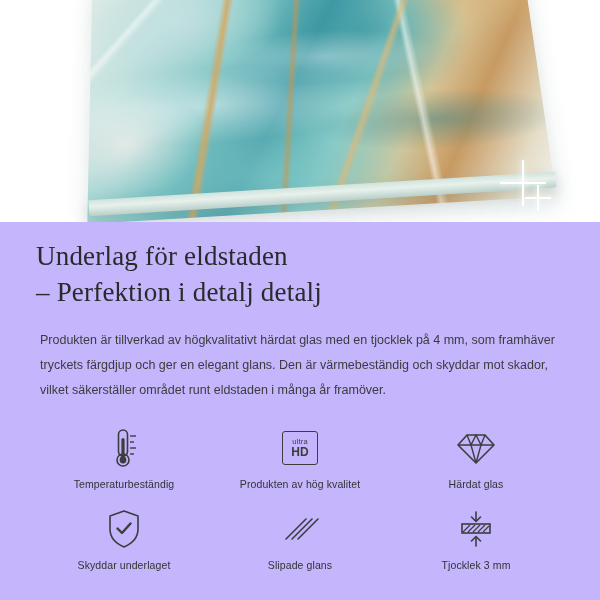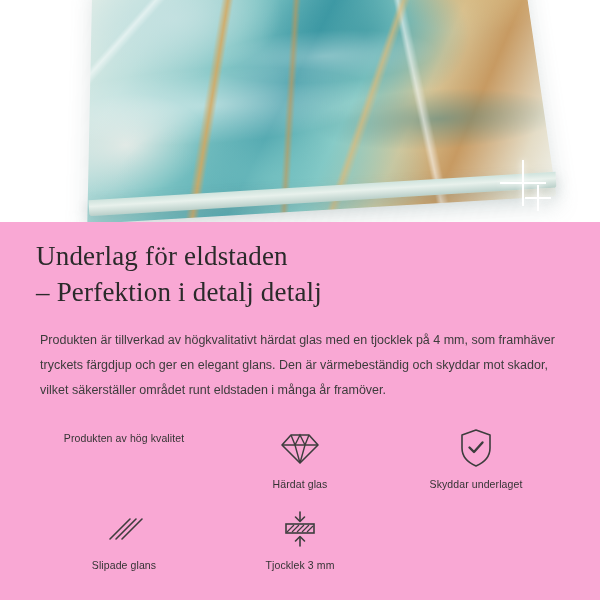--- a/index.html
+++ b/index.html
@@ -10,21 +10,21 @@
     width: 600px;
     height: 600px;
     background: #ffffff;
     font-family: "Liberation Sans", sans-serif;
     overflow: hidden;
   }
   .page {
     position: relative;
     width: 600px;
     height: 600px;
-    background: #f9a8d4;
+    background: #c4b5fd;
   }
 
   
   .hero {
     position: relative;
     width: 600px;
     height: 222px;
     overflow: hidden;
     background: #ffffff;
   }
@@ -181,22 +181,43 @@
 
     <h1 class="headline">
       <span>Underlag för eldstaden</span>
       <span class="line2">– Perfektion i detalj detalj</span>
     </h1>
 
     <p class="body-copy">Produkten är tillverkad av högkvalitativt härdat glas med en tjocklek på 4 mm, som framhäver tryckets färgdjup och ger en elegant glans. Den är värmebeständig och skyddar mot skador, vilket säkerställer området runt eldstaden i många år framöver.</p>
 
     <div class="features">
 
-
-      <div class="feature">
+      <div class="feature">
+        <div class="ic">
+          <svg width="40" height="44" viewBox="0 0 40 44">
+            <rect x="14.5" y="4" width="9" height="26" rx="4.5" fill="none" stroke="#3d3d3d" stroke-width="1.6"></rect>
+            <circle cx="19" cy="34" r="6" fill="none" stroke="#3d3d3d" stroke-width="1.6"></circle>
+            <rect x="17.4" y="12" width="3.2" height="20" rx="1.6" fill="#3d3d3d"></rect>
+            <circle cx="19" cy="34" r="3.4" fill="#3d3d3d"></circle>
+            <line x1="26" y1="10" x2="32" y2="10" stroke="#3d3d3d" stroke-width="1.4"></line>
+            <line x1="26" y1="16" x2="30" y2="16" stroke="#3d3d3d" stroke-width="1.4"></line>
+            <line x1="26" y1="22" x2="32" y2="22" stroke="#3d3d3d" stroke-width="1.4"></line>
+            <line x1="26" y1="28" x2="30" y2="28" stroke="#3d3d3d" stroke-width="1.4"></line>
+          </svg>
+        </div>
+        <div class="cap">Temperaturbeständig</div>
+      </div>
+
+      <div class="feature">
+        <div class="ic">
+          <div class="ultrahd-box">
+            <span class="u1">ultra</span>
+            <span class="u2">HD</span>
+          </div>
+        </div>
         <div class="cap">Produkten av hög kvalitet</div>
       </div>
 
       <div class="feature">
         <div class="ic">
           <svg width="42" height="38" viewBox="0 0 42 38">
             <path d="M12 6 H30 L39 16 L21 34 L3 16 Z" fill="none" stroke="#3d3d3d" stroke-width="1.6" stroke-linejoin="round"></path>
             <path d="M3 16 H39" stroke="#3d3d3d" stroke-width="1.4"></path>
             <path d="M12 6 L16 16 L21 34" fill="none" stroke="#3d3d3d" stroke-width="1.4"></path>
             <path d="M30 6 L26 16 L21 34" fill="none" stroke="#3d3d3d" stroke-width="1.4"></path>

